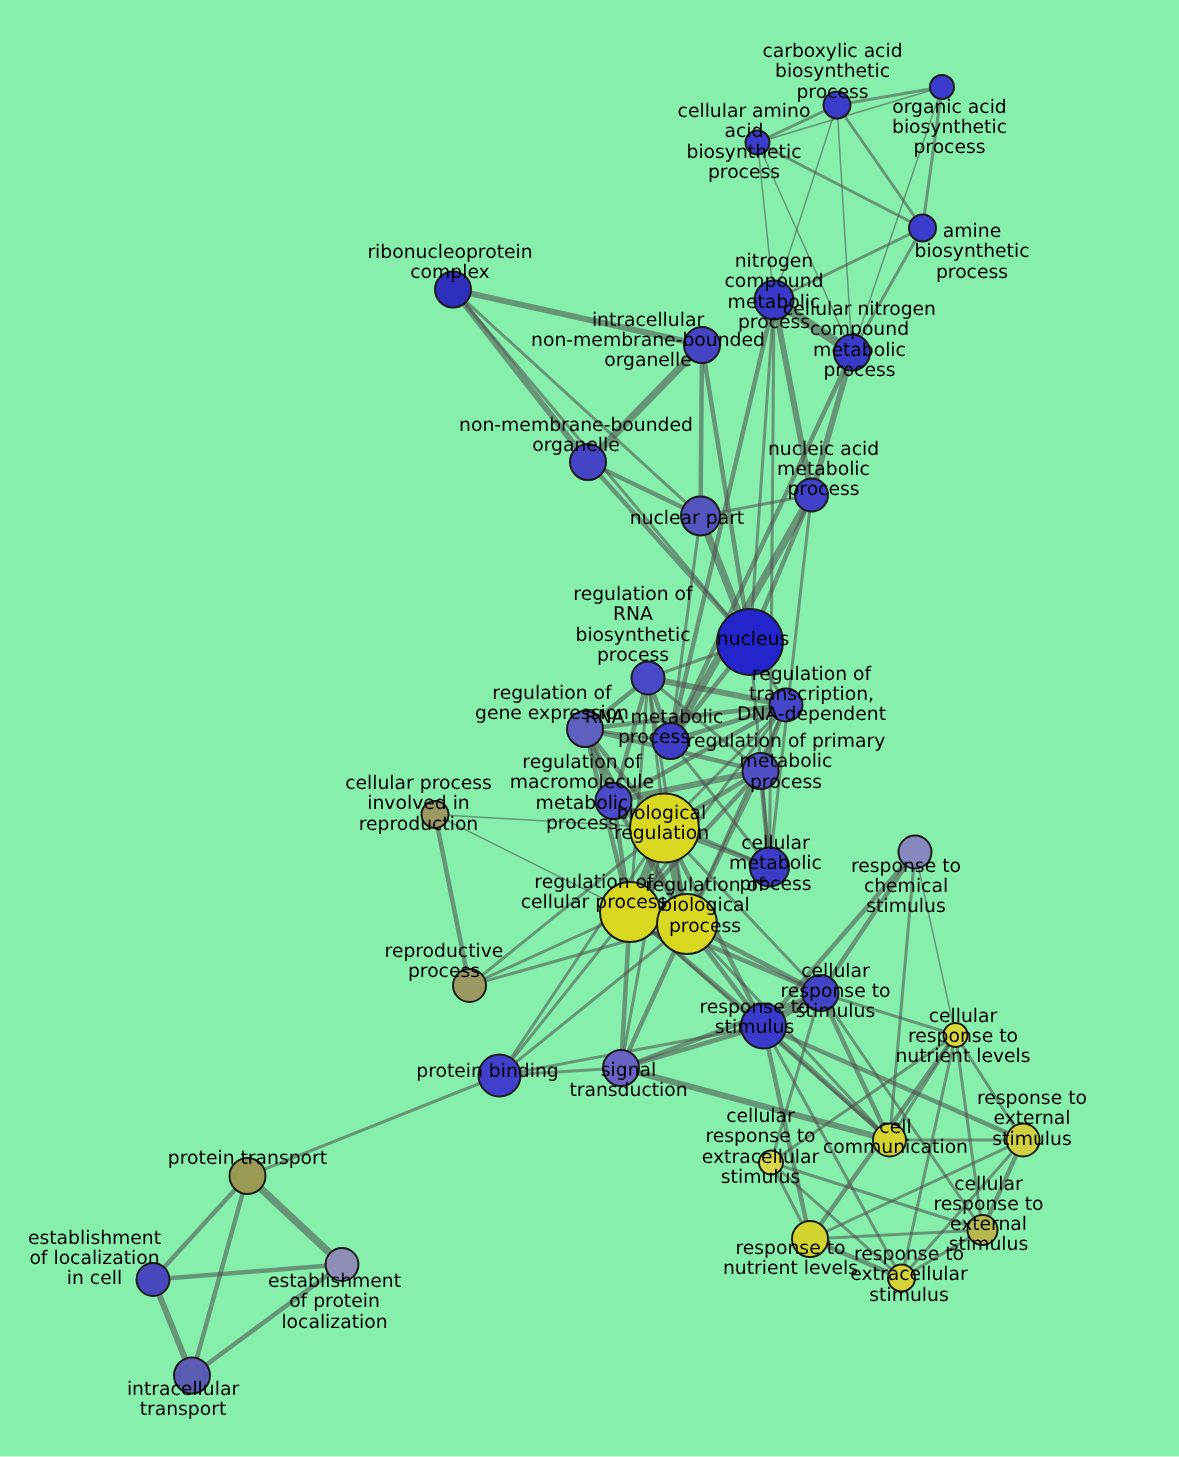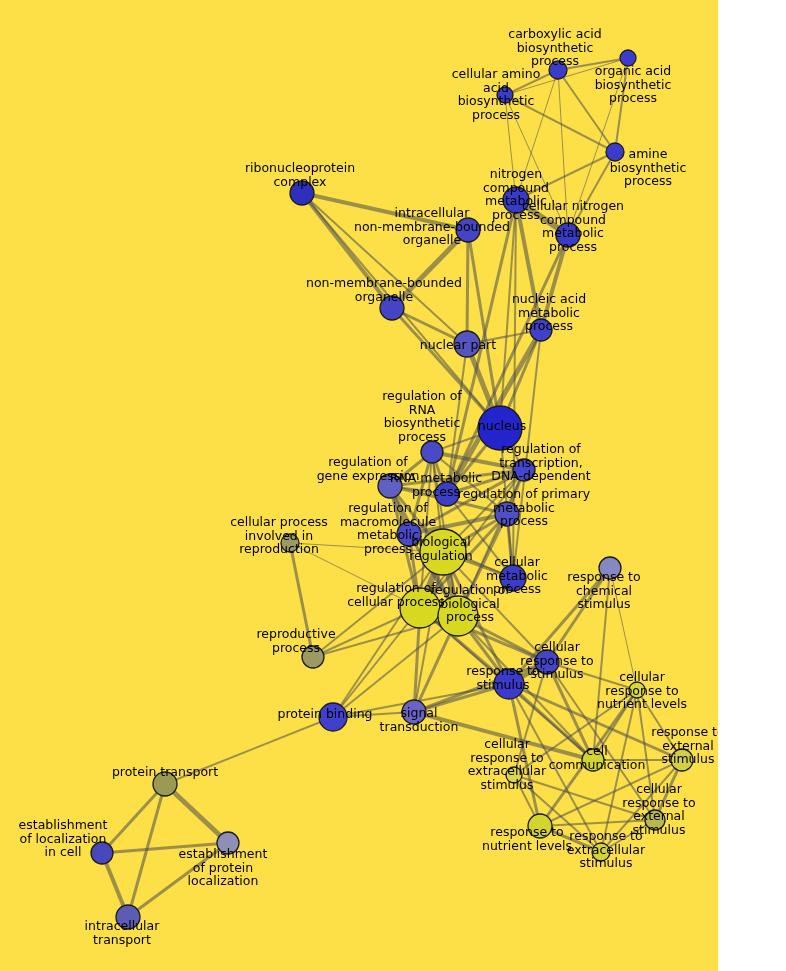--- a/index.html
+++ b/index.html
@@ -1,16 +1,16 @@
 <!DOCTYPE html>
 <html><head>
 <meta charset="utf-8">
 <style>
   html, body { margin: 0; padding: 0; background: #ffffff; }
-  .canvas-wrap { position: relative; width: 718px; height: 971px; background: #fde047; overflow: hidden; }
+  .canvas-wrap { position: relative; width: 786px; height: 971px; background: #86efac; overflow: hidden; }
   svg text {
     font-family: "DejaVu Sans", "Liberation Sans", sans-serif;
     font-size: 12.5px;
     fill: #000000;
   }
 </style>
 </head>
 <body>
 
 <div class="canvas-wrap">

